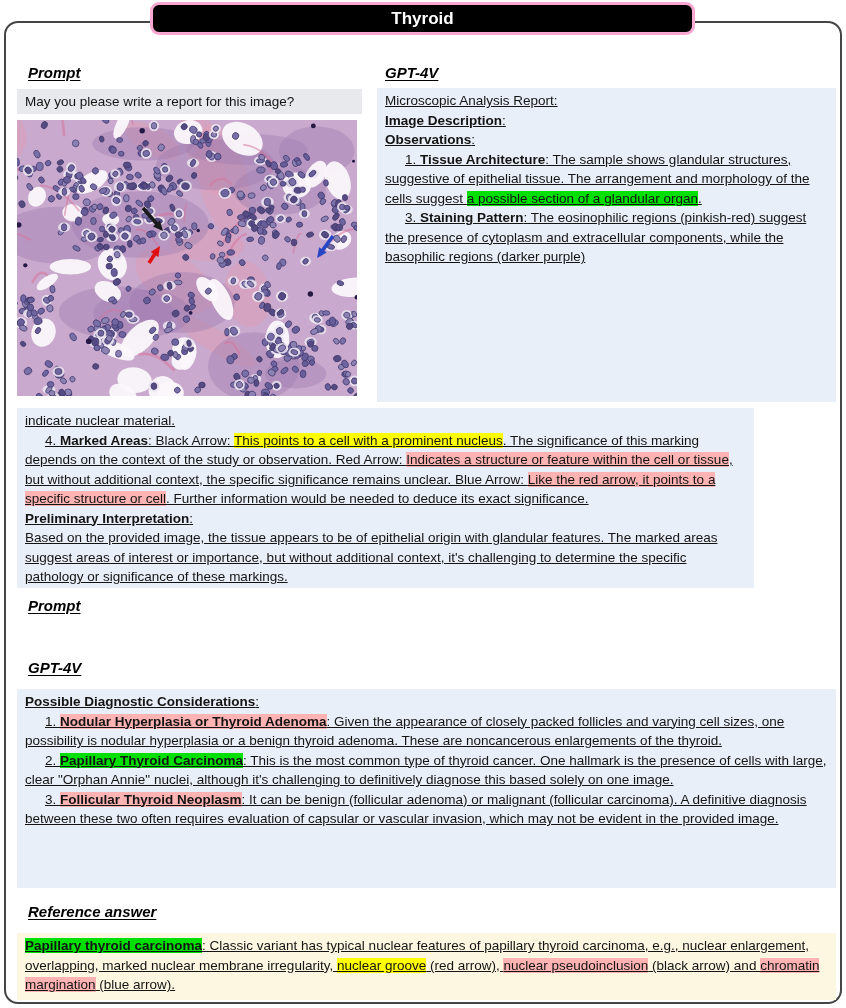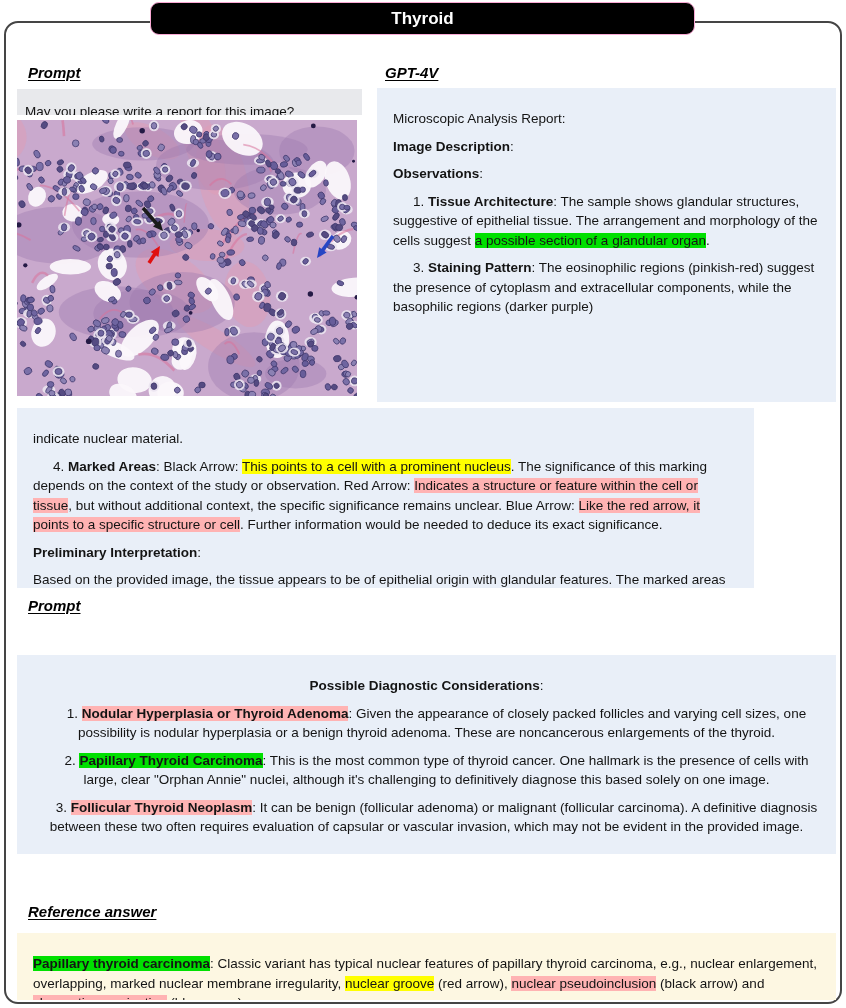--- a/index.html
+++ b/index.html
@@ -1,30 +1,30 @@
 <!DOCTYPE html>
 <html style="--hl-green: #00e000; --hl-yellow: #ffff00; --hl-pink: #ffb3b3;"><head>
 <meta charset="utf-8">
 <style>
   html,body{margin:0;padding:0;background:#fff;}
   #canvas{position:relative;width:846px;height:1008px;background:#fff;
           font-family:"Liberation Sans","DejaVu Sans",sans-serif;color:#111;overflow:hidden;}
   .card{position:absolute;left:4px;top:21px;width:838px;height:983px;
         border:2px solid #454545;border-radius:14px;box-sizing:border-box;background:#fff;}
   .title-badge{position:absolute;left:150px;top:2px;width:545px;height:33px;background:#000;
-        border:1px solid #f9a8d4;border-radius:9px;color:#fff;font-weight:700;font-size:17px;
+        border:3px solid #f9a8d4;border-radius:9px;color:#fff;font-weight:700;font-size:17px;
         display:flex;align-items:center;justify-content:center;box-sizing:border-box;z-index:3;}
   .heading{position:absolute;font-size:15px;font-weight:700;font-style:italic;
         text-decoration:underline;text-underline-offset:2px;color:#000;z-index:2;}
   .bubble{position:absolute;box-sizing:border-box;font-size:13.5px;line-height:19.5px;
-        color:#141414;overflow:hidden;padding:13px 8px;z-index:2;}
+        color:#141414;overflow:hidden;padding:3px 8px;z-index:2;}
   .gray{background:#e8e9ec;}
   .blue{background:#e9eff8;}
   .cream{background:#fdf7e2;}
-  .para{margin:8px;}
+  .para{margin:0;text-decoration:underline;}
   .para.indent{text-indent:20px;}
   .b{font-weight:700;}
   .h-green{background:var(--hl-green,#00e000);}
   .h-yellow{background:var(--hl-yellow,#ffff00);}
   .h-pink{background:var(--hl-pink,#ffb3b3);}
   #histo{position:absolute;left:17px;top:120px;width:340px;height:276px;z-index:2;}
 </style>
 </head>
 <body>
 
@@ -785,21 +785,21 @@
   <div class="bubble blue" style="left:17px;top:408px;width:737px;height:180px;">
       <div class="para"><span>indicate nuclear material.</span></div>
       <div class="para indent"><span>4. </span><span class="b">Marked Areas</span><span>: Black Arrow: </span><span class="h-yellow">This points to a cell with a prominent nucleus</span><span>. The significance of this marking depends on the context of the study or observation. Red Arrow: </span><span class="h-pink">Indicates a structure or feature within the cell or tissue</span><span>, but without additional context, the specific significance remains unclear. Blue Arrow: </span><span class="h-pink">Like the red arrow, it points to a specific structure or cell</span><span>. Further information would be needed to deduce its exact significance.</span></div>
       <div class="para"><span class="b">Preliminary Interpretation</span><span>:</span></div>
       <div class="para"><span>Based on the provided image, the tissue appears to be of epithelial origin with glandular features. The marked areas suggest areas of interest or importance, but without additional context, it's challenging to determine the specific pathology or significance of these markings.</span></div>
     </div>
 
   <div class="heading" style="left:28px;top:597px;">Prompt</div>
 
   <div class="heading" style="left:28px;top:659px;">GPT-4V</div>
-  <div class="bubble blue" style="left:17px;top:655px;width:819px;height:199px;text-align:center;">
+  <div class="bubble blue" style="left:17px;top:689px;width:819px;height:199px;">
       <div class="para"><span class="b">Possible Diagnostic Considerations</span><span>:</span></div>
       <div class="para indent"><span>1. </span><span class="b h-pink">Nodular Hyperplasia or Thyroid Adenoma</span><span>: Given the appearance of closely packed follicles and varying cell sizes, one possibility is nodular hyperplasia or a benign thyroid adenoma. These are noncancerous enlargements of the thyroid.</span></div>
       <div class="para indent"><span>2. </span><span class="b h-green">Papillary Thyroid Carcinoma</span><span>: This is the most common type of thyroid cancer. One hallmark is the presence of cells with large, clear "Orphan Annie" nuclei, although it's challenging to definitively diagnose this based solely on one image.</span></div>
       <div class="para indent"><span>3. </span><span class="b h-pink">Follicular Thyroid Neoplasm</span><span>: It can be benign (follicular adenoma) or malignant (follicular carcinoma). A definitive diagnosis between these two often requires evaluation of capsular or vascular invasion, which may not be evident in the provided image.</span></div>
     </div>
 
   <div class="heading" style="left:28px;top:903px;text-decoration:underline;">Reference answer</div>
   <div class="bubble cream" style="left:17px;top:933px;width:819px;height:67px;">
       <div class="para"><span class="b h-green">Papillary thyroid carcinoma</span><span>: Classic variant has typical nuclear features of papillary thyroid carcinoma, e.g., nuclear enlargement, overlapping, marked nuclear membrane irregularity, </span><span class="h-yellow">nuclear groove</span><span> (red arrow), </span><span class="h-pink">nuclear pseudoinclusion</span><span> (black arrow) and </span><span class="h-pink">chromatin margination</span><span> (blue arrow).</span></div>
     </div>

